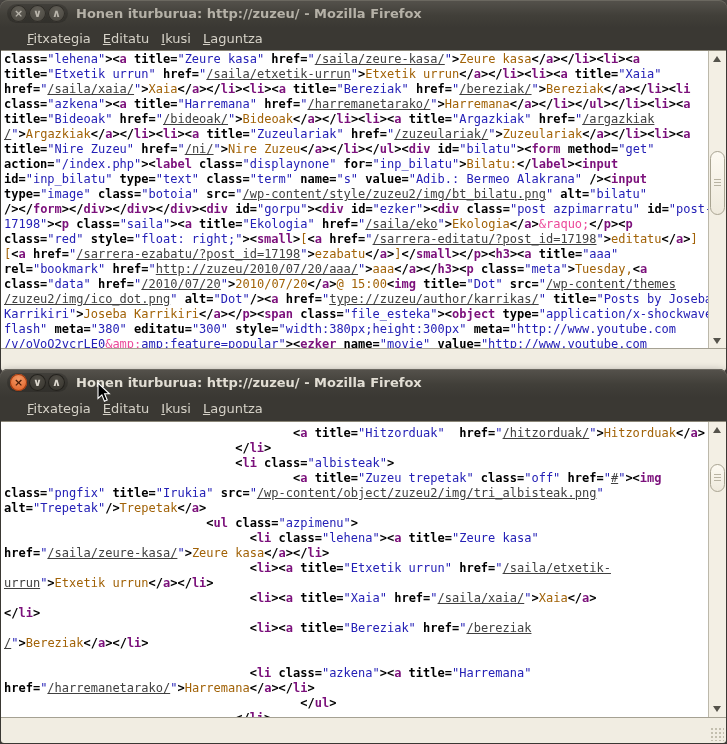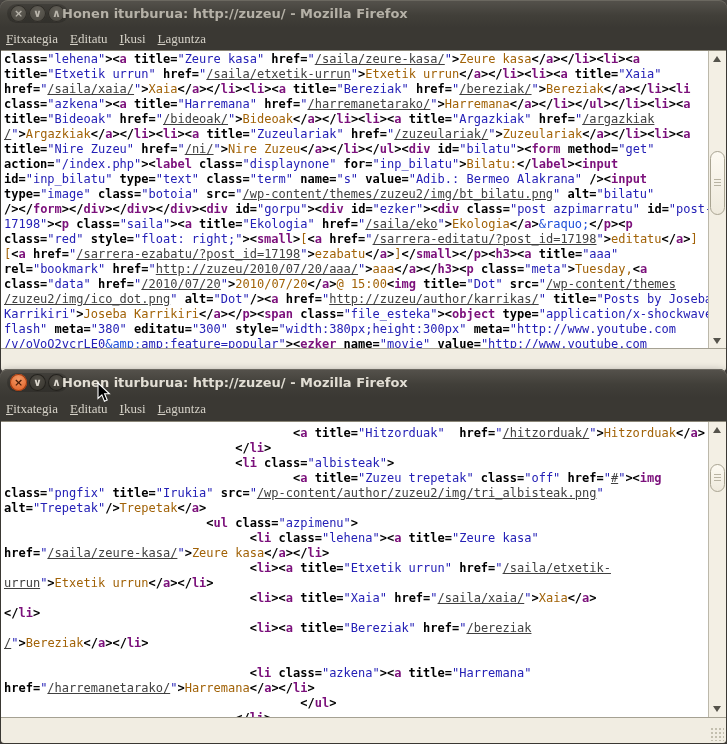--- a/index.html
+++ b/index.html
@@ -16,45 +16,45 @@
   .winbtns{position:absolute;left:7px;top:4px;display:flex;gap:2px;padding:1px 3px;
            background:rgba(0,0,0,.18);border-radius:11px;}
   .wbtn{width:17px;height:17px;border-radius:50%;text-align:center;
         font:bold 11px/17px "DejaVu Sans",sans-serif;cursor:default;}
   .inactive .wbtn{background:radial-gradient(circle at 50% 32%,#615e56,#47443d);
         color:#b9b5ab;box-shadow:inset 0 0 0 1px #2e2c27;}
   .active .wbtn.close{background:radial-gradient(circle at 50% 30%,#f49a66,#dc5a20);
         color:#461a06;box-shadow:inset 0 0 0 1px #a03a10;}
   .active .wbtn.min,.active .wbtn.max{background:radial-gradient(circle at 50% 30%,#4f4c45,#34322b);
         color:#dcd8ce;box-shadow:inset 0 0 0 1px #23211d;}
-  .title{position:absolute;left:62px;top:0;line-height:28px;
+  .title{position:absolute;left:76px;top:0;line-height:28px;
          font-weight:bold;font-size:13px;color:#e2ded4;white-space:nowrap;}
   .inactive .title{color:#b5b1a7;}
 
-  .menubar{height:22px;padding-left:0;font-family:Liberation Serif, serif;}
+  .menubar{height:22px;padding-left:21px;}
   #win2 .menubar{height:24px;}
   .menuitem{display:inline-block;padding:0 6px;font-size:13px;line-height:22px;
             color:#d6d2c8;cursor:default;}
   #win2 .menuitem{line-height:24px;}
   .menuitem u{text-decoration:underline;}
 
   .content{position:absolute;left:1px;right:1px;background:#ffffff;
            border-top:1px solid #8a8678;}
   #win1 .content{top:50px;height:298px;}
   #win2 .content{top:52px;height:295px;}
 
   .src{position:absolute;left:0;top:0;bottom:0;right:17px;margin:0;
        padding:1px 0 0 3px;overflow:hidden;white-space:pre;
        font-family:"DejaVu Sans Mono",monospace;font-size:12px;line-height:15px;color:#000;}
   #win2 .src{padding-top:4px;}
   .src .k{font-weight:bold;color:#000;}
   .src .t{font-weight:bold;color:#7b107b;}
   .src .v{color:#2420b6;}
   .src .l{color:#404040;text-decoration:underline;}
-  .src .e{color:#1d4ed8;}
+  .src .e{color:#ec4899;}
   .src .x{color:#a16207;}
 
   .scrollbar{position:absolute;right:0;top:0;bottom:0;width:17px;
              background:#f3efe4;border-left:1px solid #bcb8aa;}
   .sb-btn{position:absolute;left:0;width:16px;height:15px;}
   .sb-up{top:1px;} .sb-down{bottom:1px;}
   .sb-up::after{content:"";position:absolute;left:4px;top:4px;width:0;height:0;
       border-left:4px solid transparent;border-right:4px solid transparent;
       border-bottom:6px solid #55534b;}
   .sb-down::after{content:"";position:absolute;left:4px;top:5px;width:0;height:0;
@@ -94,28 +94,28 @@
   <div class="content">
     <pre class="src"><span class="k">class=</span><span class="v">"lehena"</span><span class="k">&gt;&lt;</span><span class="t">a</span><span class="k"> title=</span><span class="v">"Zeure kasa"</span><span class="k"> href=</span><span class="v">"</span><span class="l">/saila/zeure-kasa/</span><span class="v">"</span><span class="k">&gt;</span><span class="x">Zeure kasa</span><span class="k">&lt;/</span><span class="t">a</span><span class="k">&gt;&lt;/</span><span class="t">li</span><span class="k">&gt;&lt;</span><span class="t">li</span><span class="k">&gt;&lt;</span><span class="t">a</span>
 <span class="k">title=</span><span class="v">"Etxetik urrun"</span><span class="k"> href=</span><span class="v">"</span><span class="l">/saila/etxetik-urrun</span><span class="v">"</span><span class="k">&gt;</span><span class="x">Etxetik urrun</span><span class="k">&lt;/</span><span class="t">a</span><span class="k">&gt;&lt;/</span><span class="t">li</span><span class="k">&gt;&lt;</span><span class="t">li</span><span class="k">&gt;&lt;</span><span class="t">a</span><span class="k"> title=</span><span class="v">"Xaia"</span>
 <span class="k">href=</span><span class="v">"</span><span class="l">/saila/xaia/</span><span class="v">"</span><span class="k">&gt;</span><span class="x">Xaia</span><span class="k">&lt;/</span><span class="t">a</span><span class="k">&gt;&lt;/</span><span class="t">li</span><span class="k">&gt;&lt;</span><span class="t">li</span><span class="k">&gt;&lt;</span><span class="t">a</span><span class="k"> title=</span><span class="v">"Bereziak"</span><span class="k"> href=</span><span class="v">"</span><span class="l">/bereziak/</span><span class="v">"</span><span class="k">&gt;</span><span class="x">Bereziak</span><span class="k">&lt;/</span><span class="t">a</span><span class="k">&gt;&lt;/</span><span class="t">li</span><span class="k">&gt;&lt;</span><span class="t">li</span>
 <span class="k">class=</span><span class="v">"azkena"</span><span class="k">&gt;&lt;</span><span class="t">a</span><span class="k"> title=</span><span class="v">"Harremana"</span><span class="k"> href=</span><span class="v">"</span><span class="l">/harremanetarako/</span><span class="v">"</span><span class="k">&gt;</span><span class="x">Harremana</span><span class="k">&lt;/</span><span class="t">a</span><span class="k">&gt;&lt;/</span><span class="t">li</span><span class="k">&gt;&lt;/</span><span class="t">ul</span><span class="k">&gt;&lt;/</span><span class="t">li</span><span class="k">&gt;&lt;</span><span class="t">li</span><span class="k">&gt;&lt;</span><span class="t">a</span>
 <span class="k">title=</span><span class="v">"Bideoak"</span><span class="k"> href=</span><span class="v">"</span><span class="l">/bideoak/</span><span class="v">"</span><span class="k">&gt;</span><span class="x">Bideoak</span><span class="k">&lt;/</span><span class="t">a</span><span class="k">&gt;&lt;/</span><span class="t">li</span><span class="k">&gt;&lt;</span><span class="t">li</span><span class="k">&gt;&lt;</span><span class="t">a</span><span class="k"> title=</span><span class="v">"Argazkiak"</span><span class="k"> href=</span><span class="v">"</span><span class="l">/argazkiak</span>
 <span class="l">/</span><span class="v">"</span><span class="k">&gt;</span><span class="x">Argazkiak</span><span class="k">&lt;/</span><span class="t">a</span><span class="k">&gt;&lt;/</span><span class="t">li</span><span class="k">&gt;&lt;</span><span class="t">li</span><span class="k">&gt;&lt;</span><span class="t">a</span><span class="k"> title=</span><span class="v">"Zuzeulariak"</span><span class="k"> href=</span><span class="v">"</span><span class="l">/zuzeulariak/</span><span class="v">"</span><span class="k">&gt;</span><span class="x">Zuzeulariak</span><span class="k">&lt;/</span><span class="t">a</span><span class="k">&gt;&lt;/</span><span class="t">li</span><span class="k">&gt;&lt;</span><span class="t">li</span><span class="k">&gt;&lt;</span><span class="t">a</span>
 <span class="k">title=</span><span class="v">"Nire Zuzeu"</span><span class="k"> href=</span><span class="v">"</span><span class="l">/ni/</span><span class="v">"</span><span class="k">&gt;</span><span class="x">Nire Zuzeu</span><span class="k">&lt;/</span><span class="t">a</span><span class="k">&gt;&lt;/</span><span class="t">li</span><span class="k">&gt;&lt;/</span><span class="t">ul</span><span class="k">&gt;&lt;</span><span class="t">div</span><span class="k"> id=</span><span class="v">"bilatu"</span><span class="k">&gt;&lt;</span><span class="t">form</span><span class="k"> method=</span><span class="v">"get"</span>
 <span class="k">action=</span><span class="v">"/index.php"</span><span class="k">&gt;&lt;</span><span class="t">label</span><span class="k"> class=</span><span class="v">"displaynone"</span><span class="k"> for=</span><span class="v">"inp_bilatu"</span><span class="k">&gt;</span><span class="x">Bilatu:</span><span class="k">&lt;/</span><span class="t">label</span><span class="k">&gt;&lt;</span><span class="t">input</span>
 <span class="k">id=</span><span class="v">"inp_bilatu"</span><span class="k"> type=</span><span class="v">"text"</span><span class="k"> class=</span><span class="v">"term"</span><span class="k"> name=</span><span class="v">"s"</span><span class="k"> value=</span><span class="v">"Adib.: Bermeo Alakrana"</span><span class="k"> /&gt;&lt;</span><span class="t">input</span>
-<span class="k">type=</span><span class="v">"image"</span><span class="k"> class=</span><span class="v">"botoia"</span><span class="k"> src=</span><span class="v">"</span><span class="l">/wp-content/themes/zuzeu2/img/bt_bilatu.png</span><span class="v">"</span><span class="k"> alt=</span><span class="v">"bilatu"</span>
+<span class="k">type=</span><span class="v">"image"</span><span class="k"> class=</span><span class="v">"botoia"</span><span class="k"> src=</span><span class="v">"</span><span class="l">/wp-content/style/zuzeu2/img/bt_bilatu.png</span><span class="v">"</span><span class="k"> alt=</span><span class="v">"bilatu"</span>
 <span class="k">/&gt;&lt;/</span><span class="t">form</span><span class="k">&gt;&lt;/</span><span class="t">div</span><span class="k">&gt;&lt;/</span><span class="t">div</span><span class="k">&gt;&lt;/</span><span class="t">div</span><span class="k">&gt;&lt;</span><span class="t">div</span><span class="k"> id=</span><span class="v">"gorpu"</span><span class="k">&gt;&lt;</span><span class="t">div</span><span class="k"> id=</span><span class="v">"ezker"</span><span class="k">&gt;&lt;</span><span class="t">div</span><span class="k"> class=</span><span class="v">"post azpimarratu"</span><span class="k"> id=</span><span class="v">"post-</span>
 <span class="v">17198"</span><span class="k">&gt;&lt;</span><span class="t">p</span><span class="k"> class=</span><span class="v">"saila"</span><span class="k">&gt;&lt;</span><span class="t">a</span><span class="k"> title=</span><span class="v">"Ekologia"</span><span class="k"> href=</span><span class="v">"</span><span class="l">/saila/eko</span><span class="v">"</span><span class="k">&gt;</span><span class="x">Ekologia</span><span class="k">&lt;/</span><span class="t">a</span><span class="k">&gt;</span><span class="e">&amp;raquo;</span><span class="k">&lt;/</span><span class="t">p</span><span class="k">&gt;&lt;</span><span class="t">p</span>
 <span class="k">class=</span><span class="v">"red"</span><span class="k"> style=</span><span class="v">"float: right;"</span><span class="k">&gt;&lt;</span><span class="t">small</span><span class="k">&gt;</span><span class="x">[</span><span class="k">&lt;</span><span class="t">a</span><span class="k"> href=</span><span class="v">"</span><span class="l">/sarrera-editatu/?post_id=17198</span><span class="v">"</span><span class="k">&gt;</span><span class="x">editatu</span><span class="k">&lt;/</span><span class="t">a</span><span class="k">&gt;</span><span class="x">]</span>
 <span class="x">[</span><span class="k">&lt;</span><span class="t">a</span><span class="k"> href=</span><span class="v">"</span><span class="l">/sarrera-ezabatu/?post_id=17198</span><span class="v">"</span><span class="k">&gt;</span><span class="x">ezabatu</span><span class="k">&lt;/</span><span class="t">a</span><span class="k">&gt;</span><span class="x">]</span><span class="k">&lt;/</span><span class="t">small</span><span class="k">&gt;&lt;/</span><span class="t">p</span><span class="k">&gt;&lt;</span><span class="t">h3</span><span class="k">&gt;&lt;</span><span class="t">a</span><span class="k"> title=</span><span class="v">"aaa"</span>
 <span class="k">rel=</span><span class="v">"bookmark"</span><span class="k"> href=</span><span class="v">"</span><span class="l">http://zuzeu/2010/07/20/aaa/</span><span class="v">"</span><span class="k">&gt;</span><span class="x">aaa</span><span class="k">&lt;/</span><span class="t">a</span><span class="k">&gt;&lt;/</span><span class="t">h3</span><span class="k">&gt;&lt;</span><span class="t">p</span><span class="k"> class=</span><span class="v">"meta"</span><span class="k">&gt;</span><span class="x">Tuesday,</span><span class="k">&lt;</span><span class="t">a</span>
 <span class="k">class=</span><span class="v">"data"</span><span class="k"> href=</span><span class="v">"</span><span class="l">/2010/07/20</span><span class="v">"</span><span class="k">&gt;</span><span class="x">2010/07/20</span><span class="k">&lt;/</span><span class="t">a</span><span class="k">&gt;</span><span class="x">@ 15:00</span><span class="k">&lt;</span><span class="t">img</span><span class="k"> title=</span><span class="v">"Dot"</span><span class="k"> src=</span><span class="v">"</span><span class="l">/wp-content/themes</span>
-<span class="l">/zuzeu2/img/ico_dot.png</span><span class="v">"</span><span class="k"> alt=</span><span class="v">"Dot"</span><span class="k">/&gt;&lt;</span><span class="t">a</span><span class="k"> href=</span><span class="v">"</span><span class="l">http://zuzeu/author/karrikas/</span><span class="v">"</span><span class="k"> title=</span><span class="v">"Posts by Joseba</span>
+<span class="l">/zuzeu2/img/ico_dot.png</span><span class="v">"</span><span class="k"> alt=</span><span class="v">"Dot"</span><span class="k">/&gt;&lt;</span><span class="t">a</span><span class="k"> href=</span><span class="v">"</span><span class="l">type://zuzeu/author/karrikas/</span><span class="v">"</span><span class="k"> title=</span><span class="v">"Posts by Joseba</span>
 <span class="v">Karrikiri"</span><span class="k">&gt;</span><span class="x">Joseba Karrikiri</span><span class="k">&lt;/</span><span class="t">a</span><span class="k">&gt;&lt;/</span><span class="t">p</span><span class="k">&gt;&lt;</span><span class="t">span</span><span class="k"> class=</span><span class="v">"file_esteka"</span><span class="k">&gt;&lt;</span><span class="t">object</span><span class="k"> type=</span><span class="v">"application/x-shockwave-</span>
 <span class="v">flash"</span><span class="k"> meta=</span><span class="v">"380"</span><span class="k"> editatu=</span><span class="v">"300"</span><span class="k"> style=</span><span class="v">"width:380px;height:300px"</span><span class="k"> meta=</span><span class="v">"http://www.youtube.com</span>
 <span class="v">/v/oVoO2ycrLE0</span><span class="e">&amp;amp;</span><span class="v">amp;feature=popular"</span><span class="k">&gt;&lt;</span><span class="t">ezker</span><span class="k"> name=</span><span class="v">"movie"</span><span class="k"> value=</span><span class="v">"http://www.youtube.com</span></pre>
     <div class="scrollbar">
       <div class="sb-btn sb-up"></div>
       <div class="sb-thumb"></div>
       <div class="sb-btn sb-down"></div>
     </div>
   </div>
   <div class="statusbar"></div>
@@ -129,21 +129,21 @@
         <span class="wbtn max">∧</span>
       </div>
     <div class="title">Honen iturburua: http://zuzeu/ - Mozilla Firefox</div>
   </div>
   <div class="menubar"><span class="menuitem"><u>F</u>itxategia</span><span class="menuitem"><u>E</u>ditatu</span><span class="menuitem"><u>I</u>kusi</span><span class="menuitem"><u>L</u>aguntza</span></div>
   <div class="content">
     <pre class="src"><span class="x">                                        </span><span class="k">&lt;</span><span class="t">a</span><span class="k"> title=</span><span class="v">"Hitzorduak"</span><span class="k">  href=</span><span class="v">"</span><span class="l">/hitzorduak/</span><span class="v">"</span><span class="k">&gt;</span><span class="x">Hitzorduak</span><span class="k">&lt;/</span><span class="t">a</span><span class="k">&gt;</span>
 <span class="x">                                </span><span class="k">&lt;/</span><span class="t">li</span><span class="k">&gt;</span>
 <span class="x">                                </span><span class="k">&lt;</span><span class="t">li</span><span class="k"> class=</span><span class="v">"albisteak"</span><span class="k">&gt;</span>
 <span class="x">                                        </span><span class="k">&lt;</span><span class="t">a</span><span class="k"> title=</span><span class="v">"Zuzeu trepetak"</span><span class="k"> class=</span><span class="v">"off"</span><span class="k"> href=</span><span class="v">"</span><span class="l">#</span><span class="v">"</span><span class="k">&gt;&lt;</span><span class="t">img</span>
-<span class="k">class=</span><span class="v">"pngfix"</span><span class="k"> title=</span><span class="v">"Irukia"</span><span class="k"> src=</span><span class="v">"</span><span class="l">/wp-content/author/zuzeu2/img/tri_albisteak.png</span><span class="v">"</span>
+<span class="k">class=</span><span class="v">"pngfix"</span><span class="k"> title=</span><span class="v">"Irukia"</span><span class="k"> src=</span><span class="v">"</span><span class="l">/wp-content/object/zuzeu2/img/tri_albisteak.png</span><span class="v">"</span>
 <span class="k">alt=</span><span class="v">"Trepetak"</span><span class="k">/&gt;</span><span class="x">Trepetak</span><span class="k">&lt;/</span><span class="t">a</span><span class="k">&gt;</span>
 <span class="x">                            </span><span class="k">&lt;</span><span class="t">ul</span><span class="k"> class=</span><span class="v">"azpimenu"</span><span class="k">&gt;</span>
 <span class="x">                                  </span><span class="k">&lt;</span><span class="t">li</span><span class="k"> class=</span><span class="v">"lehena"</span><span class="k">&gt;&lt;</span><span class="t">a</span><span class="k"> title=</span><span class="v">"Zeure kasa"</span>
 <span class="k">href=</span><span class="v">"</span><span class="l">/saila/zeure-kasa/</span><span class="v">"</span><span class="k">&gt;</span><span class="x">Zeure kasa</span><span class="k">&lt;/</span><span class="t">a</span><span class="k">&gt;&lt;/</span><span class="t">li</span><span class="k">&gt;</span>
 <span class="x">                                  </span><span class="k">&lt;</span><span class="t">li</span><span class="k">&gt;&lt;</span><span class="t">a</span><span class="k"> title=</span><span class="v">"Etxetik urrun"</span><span class="k"> href=</span><span class="v">"</span><span class="l">/saila/etxetik-</span>
 <span class="l">urrun</span><span class="v">"</span><span class="k">&gt;</span><span class="x">Etxetik urrun</span><span class="k">&lt;/</span><span class="t">a</span><span class="k">&gt;&lt;/</span><span class="t">li</span><span class="k">&gt;</span>
 <span class="x">                                  </span><span class="k">&lt;</span><span class="t">li</span><span class="k">&gt;&lt;</span><span class="t">a</span><span class="k"> title=</span><span class="v">"Xaia"</span><span class="k"> href=</span><span class="v">"</span><span class="l">/saila/xaia/</span><span class="v">"</span><span class="k">&gt;</span><span class="x">Xaia</span><span class="k">&lt;/</span><span class="t">a</span><span class="k">&gt;</span>
 <span class="k">&lt;/</span><span class="t">li</span><span class="k">&gt;</span>
 <span class="x">                                  </span><span class="k">&lt;</span><span class="t">li</span><span class="k">&gt;&lt;</span><span class="t">a</span><span class="k"> title=</span><span class="v">"Bereziak"</span><span class="k"> href=</span><span class="v">"</span><span class="l">/bereziak</span>
 <span class="l">/</span><span class="v">"</span><span class="k">&gt;</span><span class="x">Bereziak</span><span class="k">&lt;/</span><span class="t">a</span><span class="k">&gt;&lt;/</span><span class="t">li</span><span class="k">&gt;</span>

